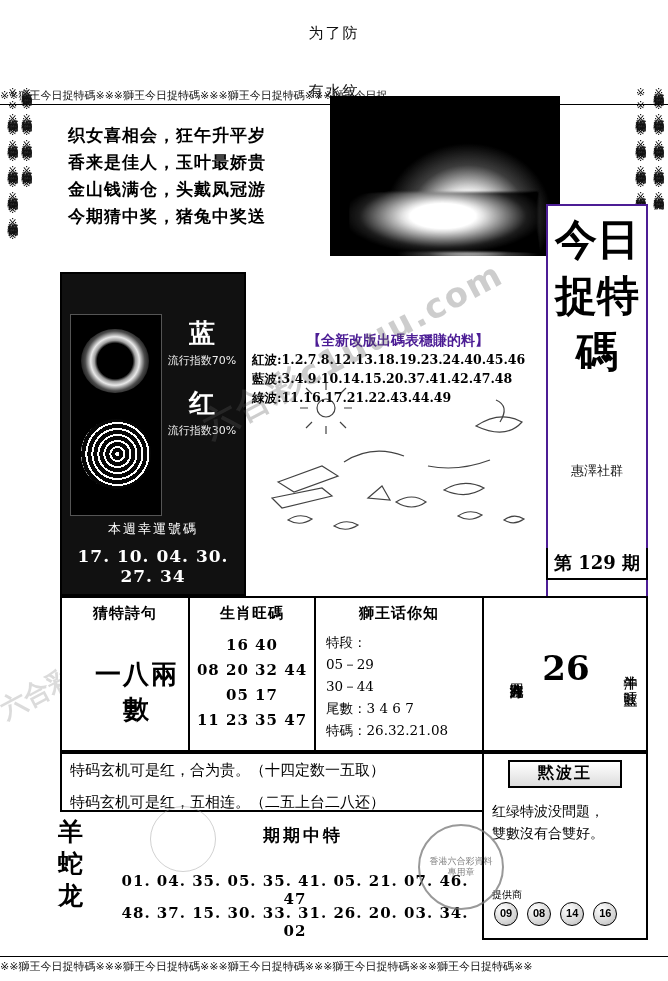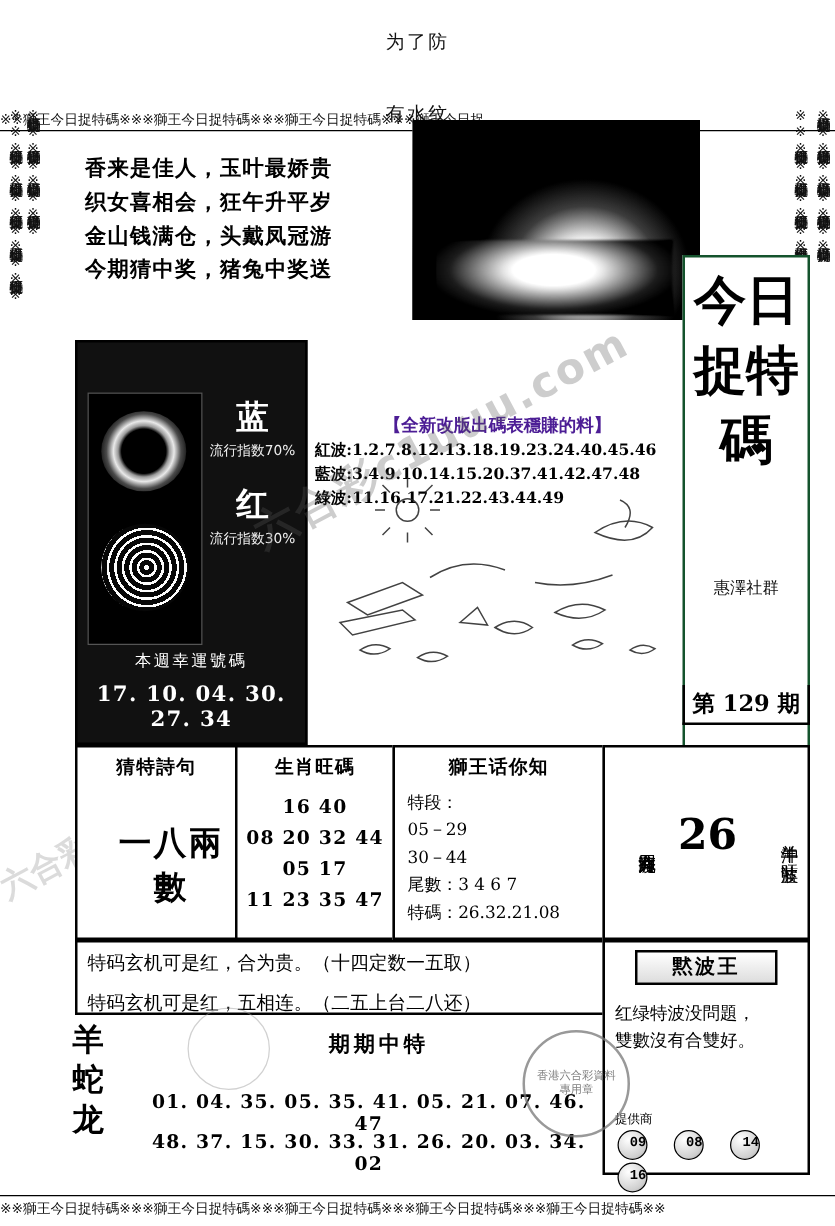--- a/index.html
+++ b/index.html
@@ -66,21 +66,21 @@
     filter:contrast(1.25);
   }
   .photo:after{
     content:"";position:absolute;left:18px;top:96px;width:190px;height:60px;
     background:radial-gradient(ellipse at 50% 40%,#fff 0 18%,#d0d0d0 30%,#303030 62%,#000 90%);
     filter:blur(1px);
   }
   
   .title-panel{
     position:absolute;left:546px;top:204px;width:98px;height:392px;
-    border:2px solid #14532d;background:#fff;
+    border:2px solid #4c1d95;background:#fff;
   }
   .title-panel .vtitle{
     position:absolute;left:0;top:6px;width:98px;
     text-align:center;font-size:42px;line-height:56px;font-weight:bold;
     font-family:"DejaVu Serif", serif;letter-spacing:0;
   }
   .title-panel .sub{
     position:absolute;left:0;top:256px;width:98px;text-align:center;
     font-size:13px;line-height:17px;color:#111;
   }
@@ -226,23 +226,23 @@
   }
   .bx6-lines{
     margin:12px 0 0 8px;font-size:14px;line-height:22px;
     font-family:"DejaVu Serif", serif;
   }
   .balls{
     position:absolute;left:10px;bottom:10px;width:142px;height:26px;
   }
   .ball{
     display:inline-block;width:22px;height:22px;border-radius:50%;
-    border:1px solid #000;text-align:right;line-height:21px;
-    font-size:11px;font-weight:bold;margin-right:16px;
-    font-family:Liberation Mono, monospace;
+    border:1px solid #000;text-align:center;line-height:21px;
+    font-size:11px;font-weight:bold;margin-right:4px;
+    font-family:Liberation Sans, sans-serif;
     background:radial-gradient(circle at 35% 30%,#fff,#cfcfcf 70%,#9a9a9a);
   }
   .bx6-small{
     position:absolute;left:8px;bottom:36px;font-size:10px;
   }
   
   .zodiac{
     position:absolute;left:58px;top:816px;width:46px;
     font-size:25px;line-height:32px;font-weight:bold;
     font-family:"DejaVu Serif", serif;
@@ -287,22 +287,22 @@
   <div class="top-note2">有水纹</div>
   <div class="marquee-top">※※獅王今日捉特碼※※※獅王今日捉特碼※※※獅王今日捉特碼※※※獅王今日捉</div>
   <div class="hr-top"></div>
 
   <div class="rail left">※※獅王今日捉特碼※※獅王今日捉特碼※※獅王今日捉特碼※※獅王今日捉特碼※※獅王今日捉特碼※※</div>
   <div class="rail2 left">獅王今日捉特碼※※獅王今日捉特碼※※獅王今日捉特碼※※獅王今日捉特碼※※</div>
   <div class="rail2 right">※※獅王今日捉特碼※※獅王今日捉特碼※※獅王今日捉特碼※※獅王今日捉特碼※※</div>
   <div class="rail right">獅王今日捉特碼※※獅王今日捉特碼※※獅王今日捉特碼※※獅王今日捉特碼※※獅王今日捉特碼※</div>
 
   <div class="poem">
+    <div>织女喜相会，狂午升平岁</div>
     <div>香来是佳人，玉叶最娇贵</div>
-    <div>织女喜相会，狂午升平岁</div>
     <div>金山钱满仓，头戴凤冠游</div>
     <div>今期猜中奖，猪兔中奖送</div>
   </div>
 
   <div class="photo"></div>
 
   <div class="title-panel">
     <div class="vtitle">今日捉特碼</div>
     <div class="sub">惠澤社群</div>
   </div>

